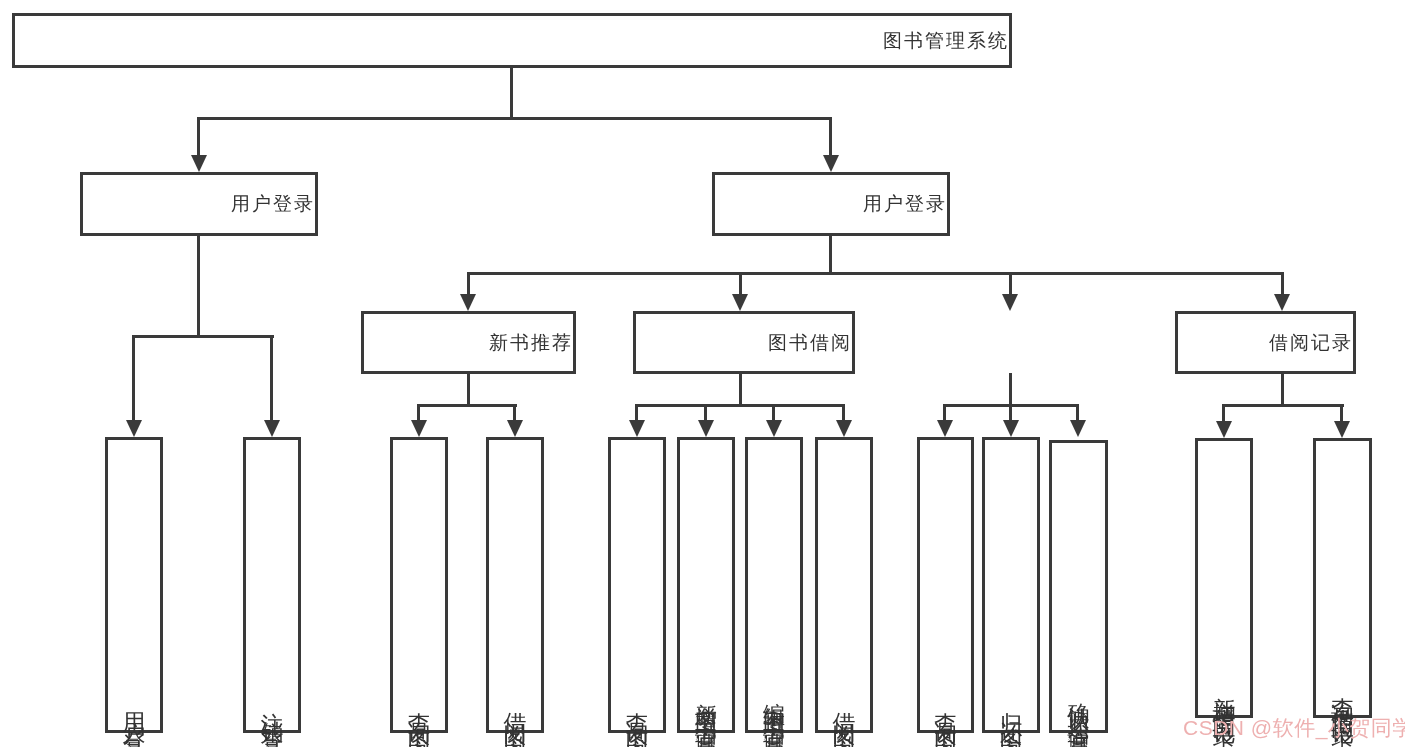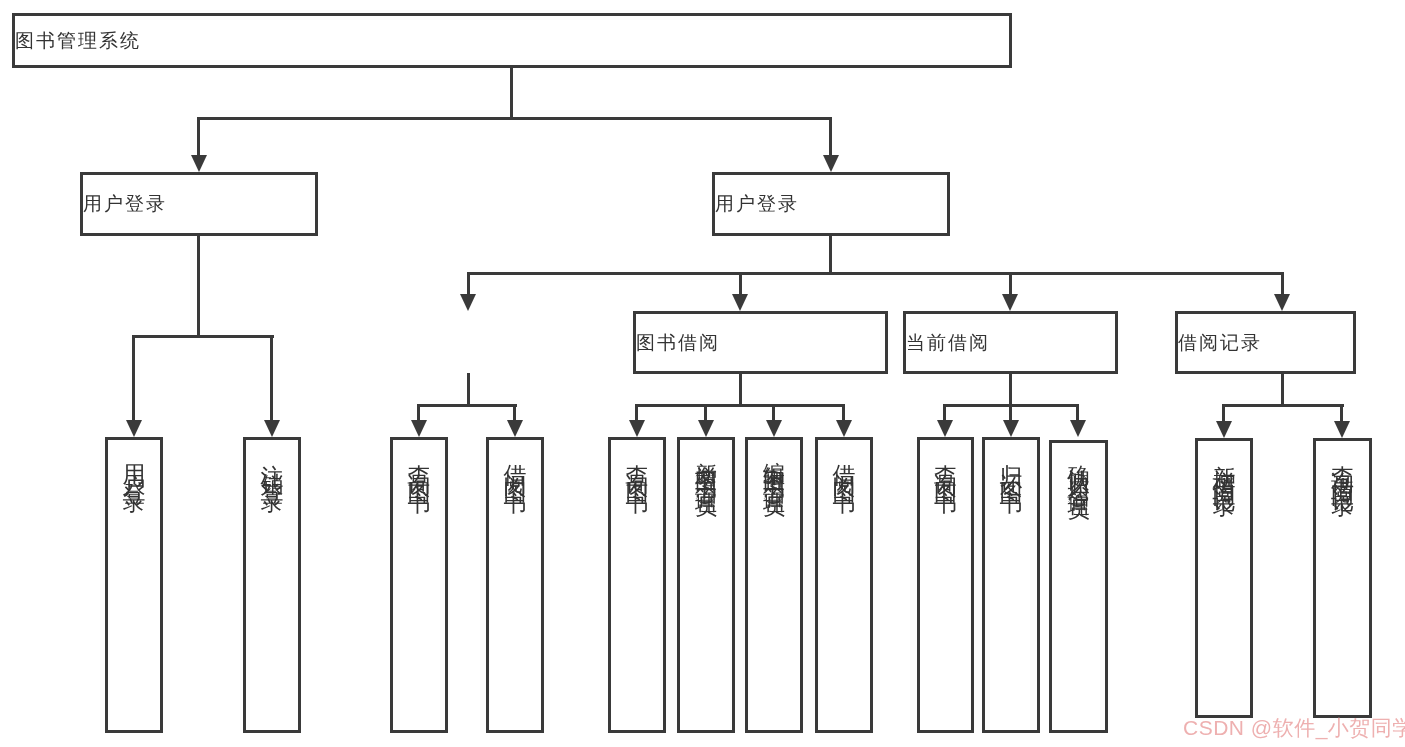--- a/index.html
+++ b/index.html
@@ -8,21 +8,21 @@
     --wm:#eeb0b0;
     --bg:#ffffff;
   }
   html,body{margin:0;padding:0;background:var(--bg);}
   .canvas{
     position:relative;width:1405px;height:747px;background:var(--bg);
     overflow:hidden;font-family:"Liberation Sans",sans-serif;color:var(--text);
   }
   .node{
     position:absolute;background:#fff;border:3px solid var(--line);
-    box-sizing:border-box;display:flex;align-items:center;justify-content:flex-start;
+    box-sizing:border-box;display:flex;align-items:center;justify-content:flex-end;
     color:var(--text);
   }
   .h-node{font-size:19px;letter-spacing:2px;font-weight:400;}
   .leaf{
     writing-mode:vertical-rl;text-orientation:mixed;
     font-size:23px;letter-spacing:9px;line-height:1;
     padding-top:6px;
   }
   .leaf.mid{letter-spacing:6px;}
   .leaf.long{font-size:22px;letter-spacing:5px;padding-top:4px;}
@@ -74,25 +74,25 @@
   <div class="hline" style="left:467px;top:272px;width:817px;"></div>
   <div class="vline" style="left:467px;top:272px;height:24px;"></div>
   <div class="vline" style="left:739px;top:272px;height:24px;"></div>
   <div class="vline" style="left:1009px;top:272px;height:24px;"></div>
   <div class="vline" style="left:1281px;top:272px;height:24px;"></div>
   <div class="arrow" style="left:460px;top:294px;"></div>
   <div class="arrow" style="left:732px;top:294px;"></div>
   <div class="arrow" style="left:1002px;top:294px;"></div>
   <div class="arrow" style="left:1274px;top:294px;"></div>
 
-  <div class="node h-node" style="left:633px;top:311px;width:255px;height:63px;">
+  <div class="node h-node" style="left:361px;top:311px;width:215px;height:63px;">
+    <span>新书推荐</span>
+  </div>
+  <div class="node h-node" style="left:633px;top:311px;width:222px;height:63px;">
     <span>图书借阅</span>
-  </div>
-  <div class="node h-node" style="left:903px;top:311px;width:215px;height:63px;">
-    <span>当前借阅</span>
   </div>
   <div class="node h-node" style="left:1175px;top:311px;width:181px;height:63px;">
     <span>借阅记录</span>
   </div>
 
   <div class="vline" style="left:467px;top:373px;height:34px;"></div>
   <div class="hline" style="left:417px;top:404px;width:100px;"></div>
   <div class="vline" style="left:417px;top:404px;height:18px;"></div>
   <div class="vline" style="left:513px;top:404px;height:18px;"></div>
   <div class="arrow" style="left:411px;top:420px;"></div>

